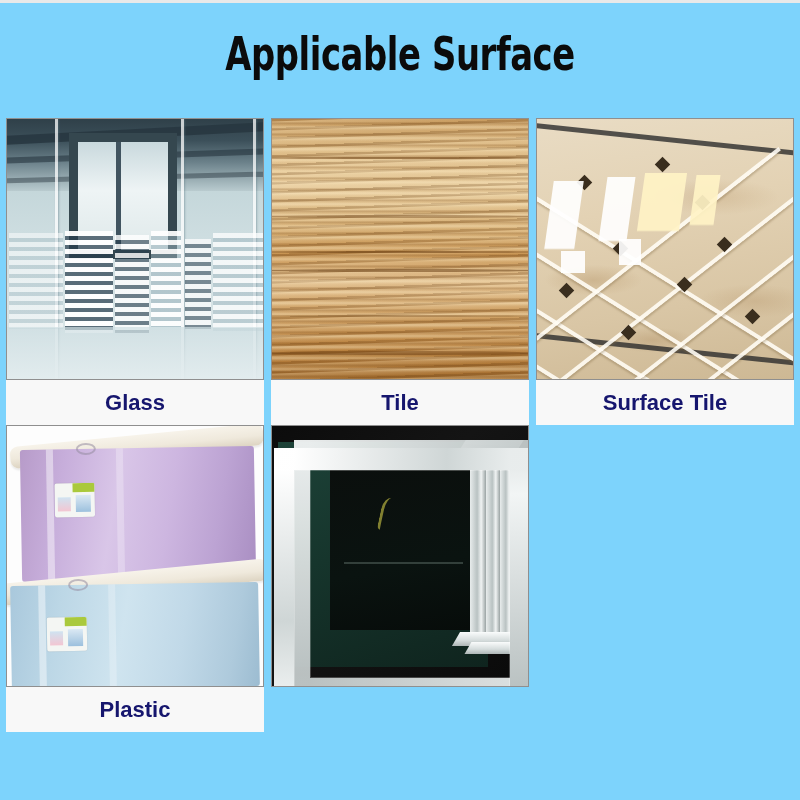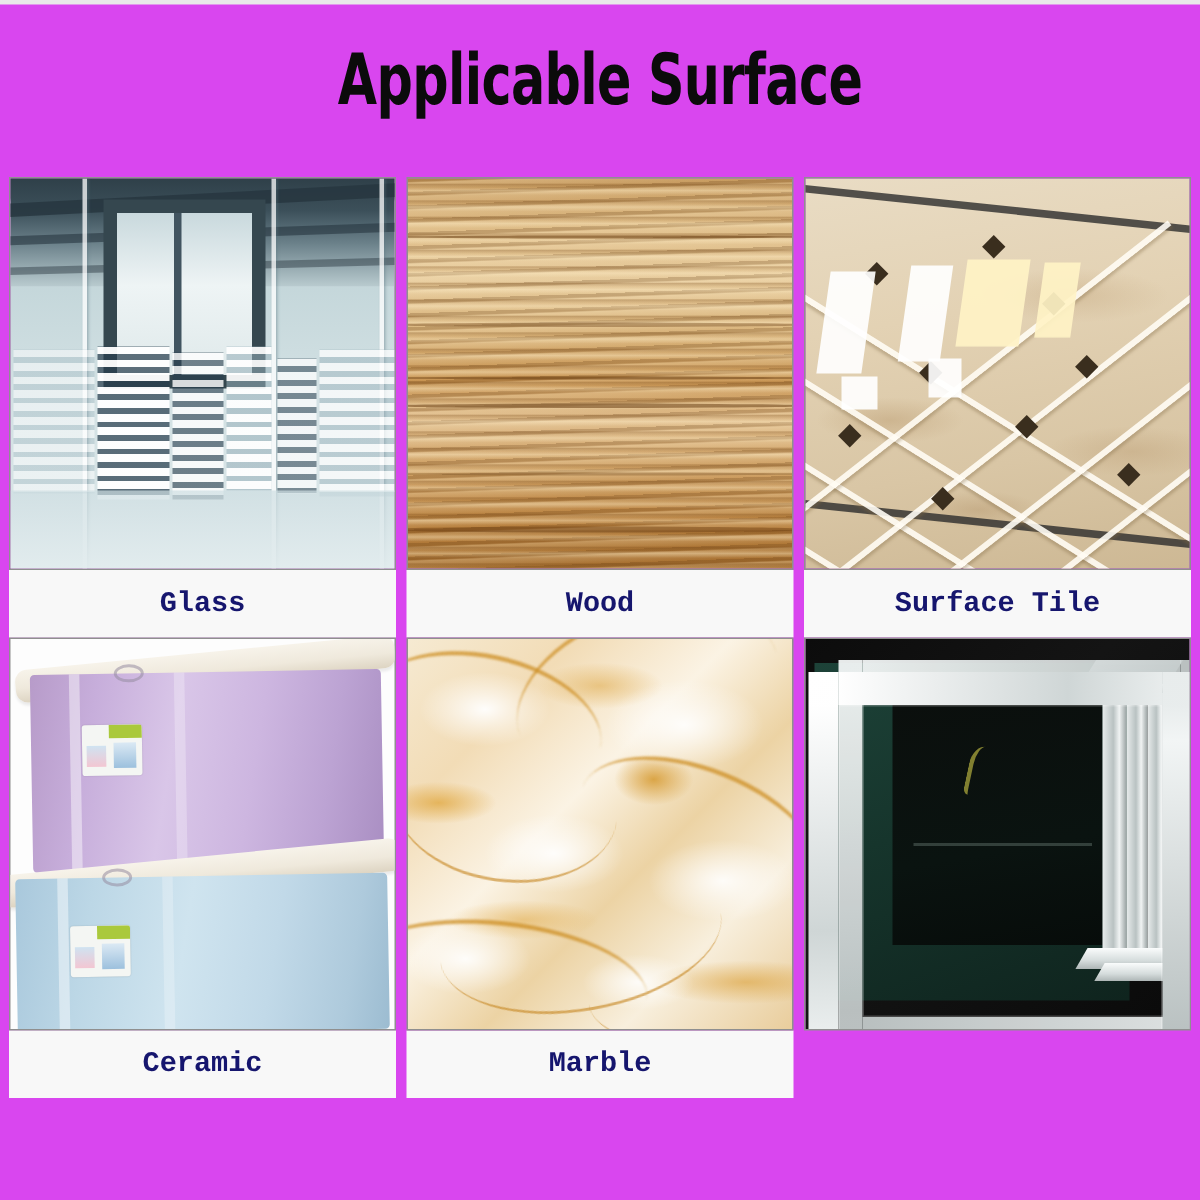--- a/index.html
+++ b/index.html
@@ -11,21 +11,21 @@
     height: 800px;
     background: #f7f7f7;
     font-family: "Liberation Sans", sans-serif;
     overflow: hidden;
     position: relative;
   }
   #page {
     position: relative;
     width: 800px;
     height: 800px;
-    background: #d946ef;
+    background: #7dd3fc;
   }
   .topline {
     position: absolute;
     top: 0; left: 0;
     width: 800px; height: 3px;
     background: #e9e9e9;
   }
 
   
   .title {
@@ -68,23 +68,23 @@
     border: 1px solid #8f8f8f;
     box-sizing: border-box;
     overflow: hidden;
     position: relative;
     background: #fff;
   }
   .label {
     height: 45px;
     line-height: 45px;
     text-align: center;
-    font-family: Liberation Mono, monospace;
+    font-family: Liberation Sans, sans-serif;
     font-weight: bold;
-    font-size: 19px;
+    font-size: 22px;
     color: #16166e;
     letter-spacing: 0px;
     background: #f8f8f8;
   }
 
   
   .glass {
     background:
       linear-gradient(180deg,#3d4f5c 0%,#42545f 5%,#cfdde0 6%,#cfdde0 100%);
     position: relative;
@@ -376,21 +376,21 @@
 
       <div class="cell">
         <div class="thumb wood">
           <div class="kn" style="top:38px;"></div>
           <div class="kn" style="top:96px;height:3px;opacity:.7;"></div>
           <div class="kn" style="top:132px;"></div>
           <div class="kn" style="top:150px;height:3px;"></div>
           <div class="kn" style="top:196px;opacity:.6;"></div>
           <div class="kn" style="top:232px;height:4px;opacity:.8;"></div>
         </div>
-        <div class="label">Wood</div>
+        <div class="label">Tile</div>
       </div>
 
       <div class="cell">
         <div class="thumb ceramic">
           <div class="marbling"></div>
 
           <div class="darkband" style="left:-20px;top:18px;width:300px;transform:rotate(6deg);"></div>
           <div class="darkband" style="left:-20px;top:228px;width:300px;transform:rotate(6deg);"></div>
 
           <div class="gline" style="left:-60px; top:40px;  width:380px; transform:rotate(32deg);"></div>
@@ -448,35 +448,23 @@
             <div class="edge" style="left:28px;"></div>
             <div class="edge" style="left:98px;opacity:.55;"></div>
             <div class="sticker" style="left:36px; top:32px;">
               <div class="green"></div>
               <div class="pinkbar"></div>
               <div class="bluebar"></div>
             </div>
             <div class="handle" style="left:58px; top:-6px;"></div>
           </div>
         </div>
-        <div class="label">Ceramic</div>
+        <div class="label">Plastic</div>
       </div>
 
-      <div class="cell">
-        <div class="thumb marble">
-          <div class="vein" style="left:-30px; top:10px;  width:160px; height:90px;  transform:rotate(12deg);"></div>
-          <div class="vein" style="left:70px;  top:-20px; width:180px; height:110px; transform:rotate(-18deg);"></div>
-          <div class="vein2" style="left:-10px; top:60px;  width:150px; height:100px; transform:rotate(8deg);"></div>
-          <div class="vein" style="left:110px; top:86px;  width:170px; height:86px;  transform:rotate(22deg);"></div>
-          <div class="vein2" style="left:20px;  top:150px; width:190px; height:96px;  transform:rotate(-10deg);"></div>
-          <div class="vein" style="left:-40px; top:188px; width:200px; height:80px;  transform:rotate(6deg);"></div>
-          <div class="vein2" style="left:120px; top:196px; width:180px; height:74px;  transform:rotate(-6deg);"></div>
-        </div>
-        <div class="label">Marble</div>
-      </div>
 
       <div class="cell">
         <div class="thumb metal">
           <div class="greenbg"></div>
           <div class="darkpanel"></div>
           <div class="squiggle"></div>
 
           <div class="stack" style="left:198px; top:20px; width:16px; height:198px; transform:skewY(8deg);"></div>
           <div class="stack" style="left:214px; top:26px; width:14px; height:192px; transform:skewY(8deg);"></div>
           <div class="stack" style="left:228px; top:32px; width:13px; height:186px; transform:skewY(8deg);"></div>

